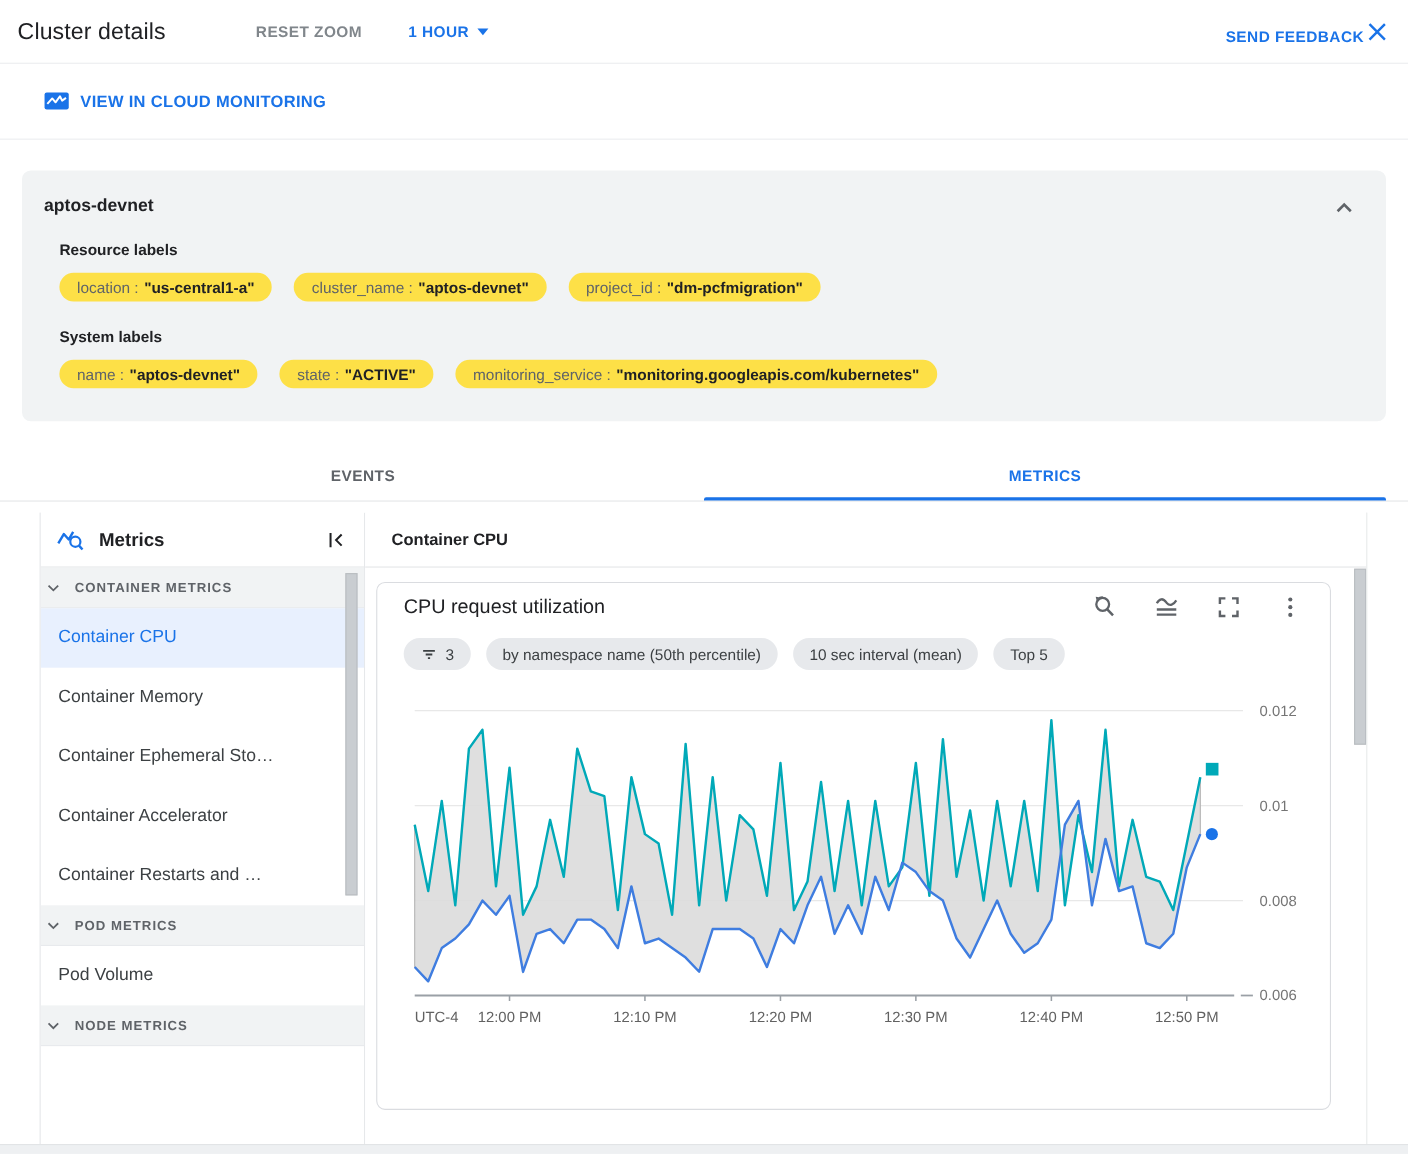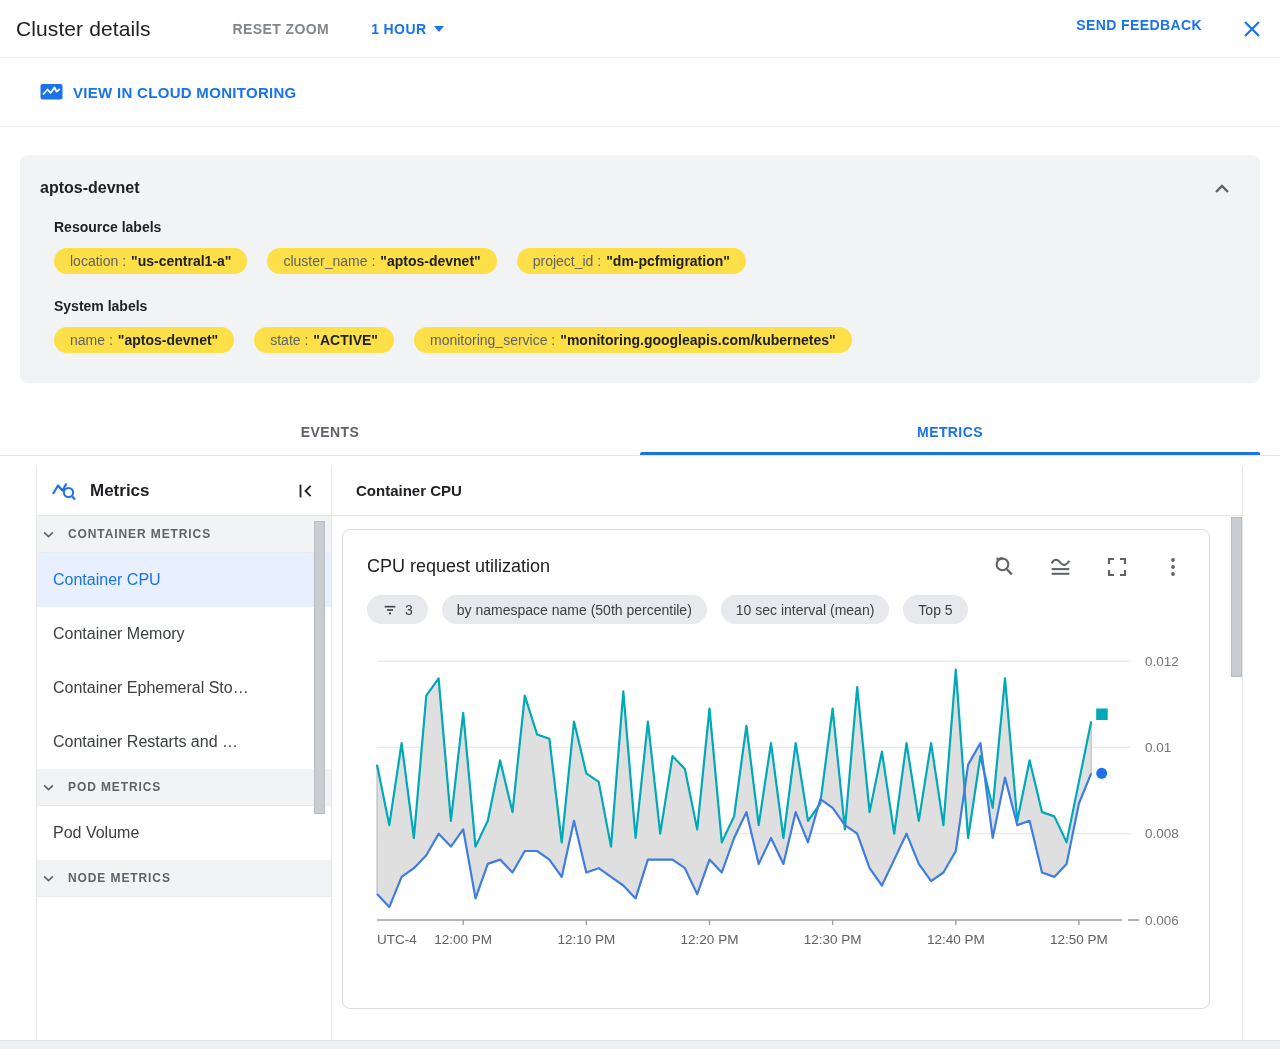--- a/index.html
+++ b/index.html
@@ -7,21 +7,21 @@
     font-family:"Liberation Sans", sans-serif; color:#202124; }
   .panel { position:relative; width:1280px; height:1049px; overflow:hidden; background:#fff; }
 
   
   .top-bar { height:58px; display:flex; align-items:center; padding:0 16px; border-bottom:1px solid #ebedef; }
   .top-title { font-size:21px; color:#202124; letter-spacing:.1px; }
   .reset-zoom { margin-left:82px; font-size:14px; font-weight:bold; color:#80868b; letter-spacing:.4px; cursor:pointer; }
   .time-range { margin-left:42px; display:flex; align-items:center; gap:8px; cursor:pointer; }
   .time-range span { font-size:14px; font-weight:bold; color:#1a73e8; letter-spacing:.4px; }
   .caret-down { width:0; height:0; border-left:5px solid transparent; border-right:5px solid transparent; border-top:6px solid #1a73e8; }
-  .top-right { margin-left:auto; display:flex; align-items:flex-start; gap:38px; }
+  .top-right { margin-left:auto; display:flex; align-items:flex-end; }
   .send-feedback { font-size:14px; font-weight:bold; color:#1a73e8; letter-spacing:.4px; cursor:pointer; }
   .icon-btn { background:none; border:none; cursor:pointer; display:flex; align-items:center; justify-content:center; padding:0; }
 
   
   .monitor-row { height:69px; display:flex; align-items:center; padding:0 40px; border-bottom:1px solid #ebedef; }
   .monitor-link { display:flex; align-items:center; gap:10px; cursor:pointer; }
   .monitor-link span { font-size:15px; font-weight:bold; color:#1a73e8; letter-spacing:.3px; }
 
   
   .summary-card { position:relative; margin:28px 20px 0; background:#f1f3f4; border-radius:8px; padding:24px 20px 30px; }
@@ -56,21 +56,21 @@
     border-bottom:1px solid #e8eaed; cursor:pointer; }
   .section-header span { font-size:12px; font-weight:bold; color:#5f6368; letter-spacing:.9px; }
   .metric-item { height:54px; display:flex; align-items:center; padding:0 16px; font-size:16px; color:#3c4043; cursor:pointer; }
   .metric-item.selected { background:#e8f0fe; color:#1a73e8; }
   .sidebar-scrollbar { position:absolute; top:55px; right:6px; width:11px; height:293px; background:#c9cdd1; border:1px solid #b9bdc1; }
 
   
   .main { flex:1; position:relative; background:#fff; }
   .main-header { height:50px; display:flex; align-items:center; padding:0 24px; border-bottom:1px solid #e4e6e8; }
   .main-header span { font-size:15px; font-weight:bold; color:#202124; }
-  .chart-card { margin:13px 34px 0 10px; border:1px solid #dadce0; border-radius:8px; padding:24px 24px 20px; height:480px; }
+  .chart-card { margin:13px 34px 0 10px; border:1px solid #dadce0; border-radius:8px; padding:9px 24px 20px; height:480px; }
   .chart-title-row { display:flex; align-items:center; }
   .chart-title { font-size:18px; color:#202124; }
   .chart-actions { margin-left:auto; display:flex; align-items:center; gap:32px; }
   .chips-bar { display:flex; gap:14px; margin-top:16px; }
   .fchip { display:inline-flex; align-items:center; gap:7px; background:#e7e9ec; border-radius:15px; height:29px; padding:0 15px; font-size:14px; color:#3c4043; cursor:pointer; white-space:nowrap; }
   .chart-wrap { margin-top:8px; }
   .main-scrollbar { position:absolute; top:51px; right:2px; width:11px; height:160px; background:#c9cdd1; border:1px solid #b9bdc1; }
 
   .bottom-strip { position:absolute; left:0; right:0; bottom:0; height:9px; background:#eef0f2; border-top:1px solid #e2e4e6; }
 
@@ -180,20 +180,21 @@
 
       <div class="section-header">
         <svg width="15" height="15" viewBox="0 0 24 24">
           <polyline points="5,8.5 12,15.5 19,8.5" stroke="#5f6368" stroke-width="2.6" fill="none"></polyline>
         </svg>
         <span>CONTAINER METRICS</span>
       </div>
       <div class="metric-item selected">Container CPU</div>
       <div class="metric-item">Container Memory</div>
       <div class="metric-item">Container Ephemeral Sto…</div>
+      <div class="metric-item">Container Accelerator</div>
       <div class="metric-item">Container Restarts and …</div>
 
       <div class="section-header">
         <svg width="15" height="15" viewBox="0 0 24 24">
           <polyline points="5,8.5 12,15.5 19,8.5" stroke="#5f6368" stroke-width="2.6" fill="none"></polyline>
         </svg>
         <span>POD METRICS</span>
       </div>
       <div class="metric-item">Pod Volume</div>
 

